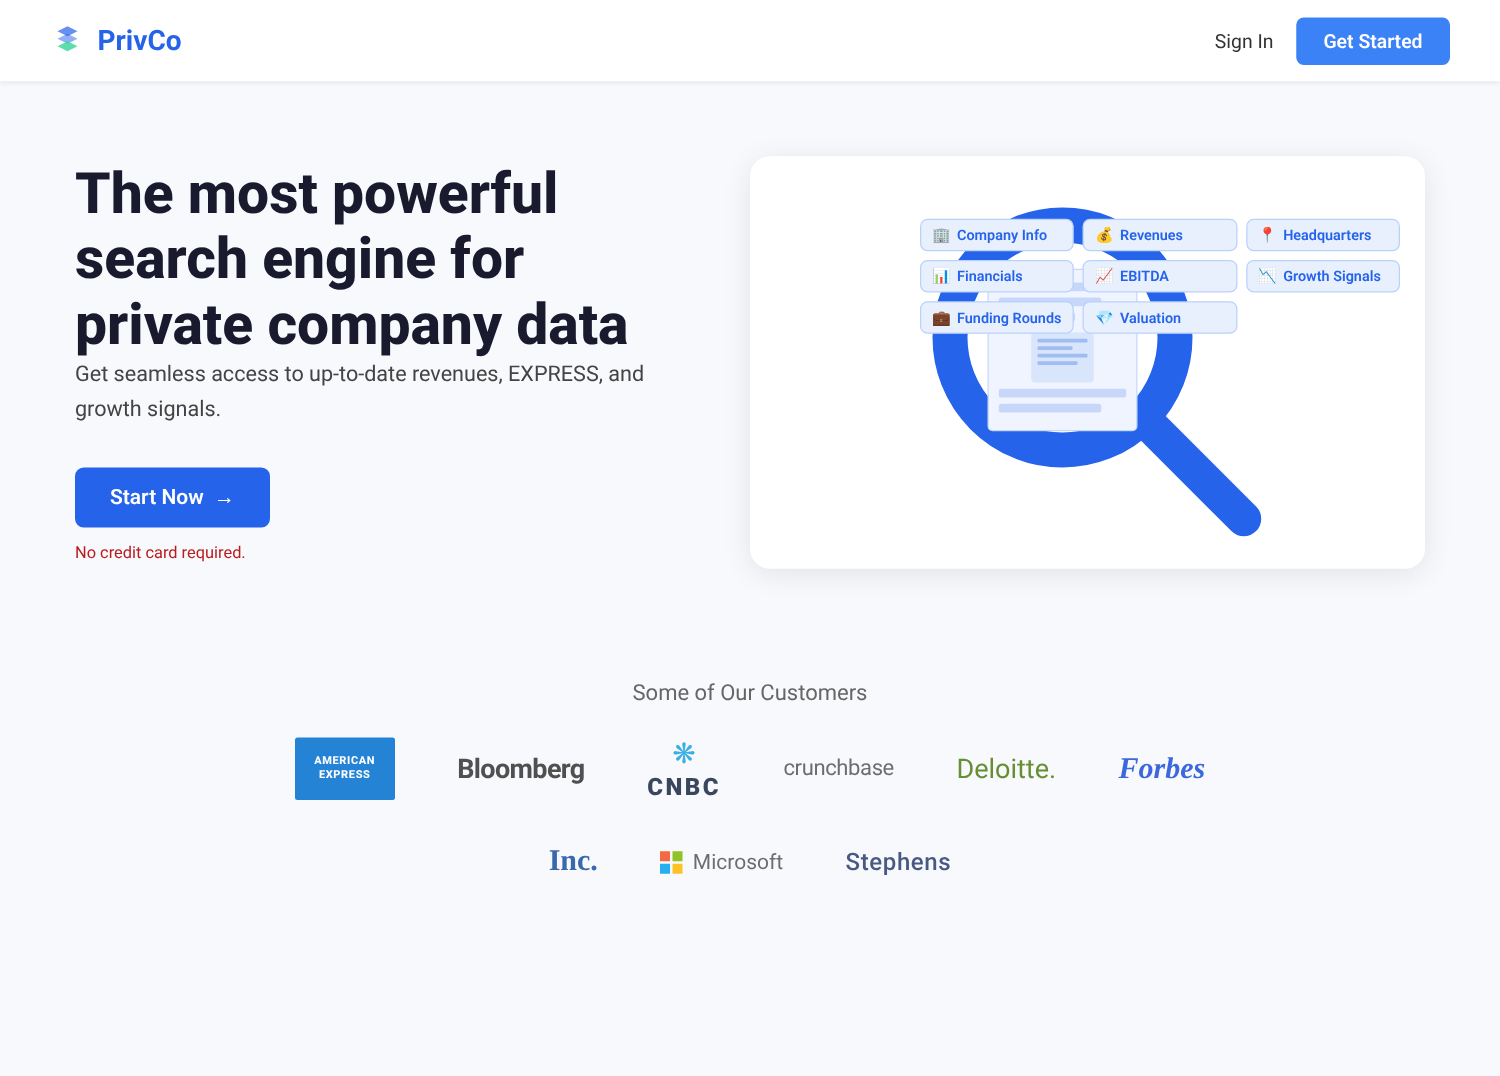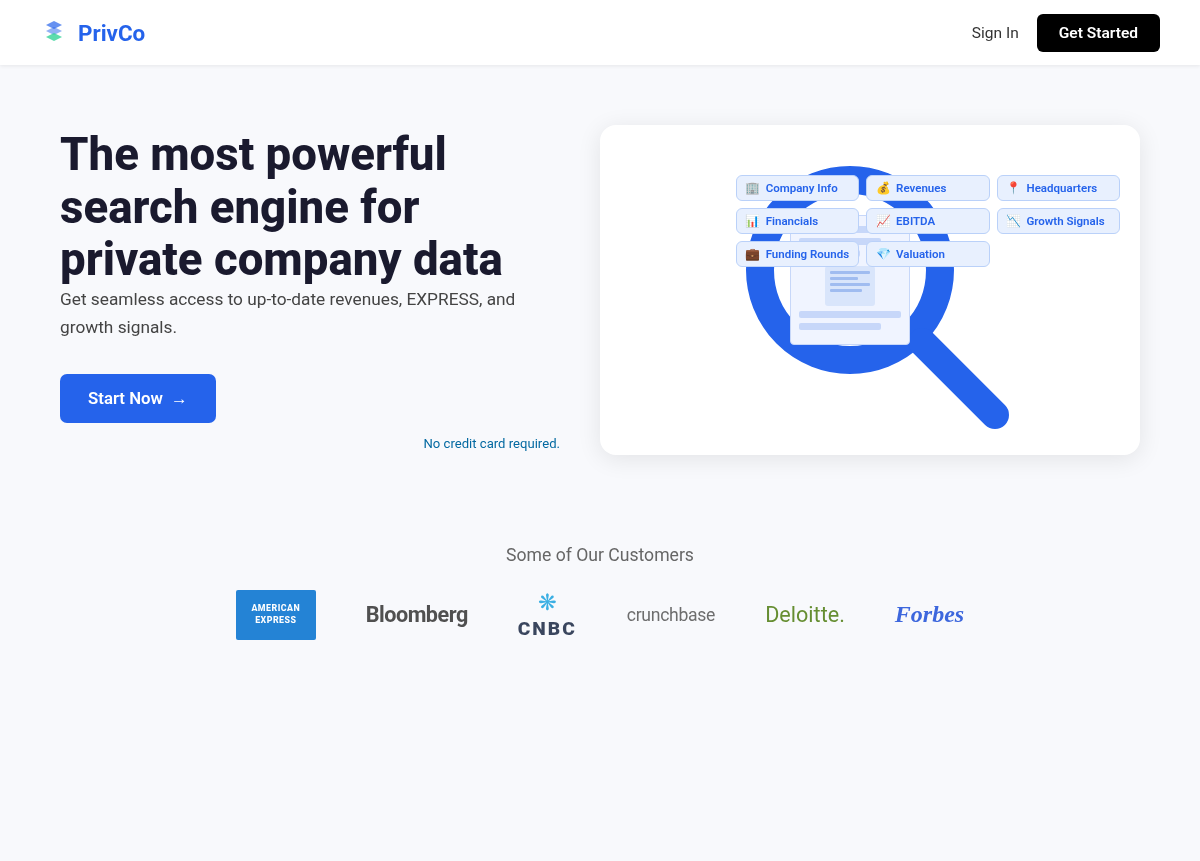--- a/index.html
+++ b/index.html
@@ -21,21 +21,21 @@
       font-size: 0.97rem; color: #333; text-decoration: none;
       display: flex; align-items: center; gap: 4px; cursor: pointer;
       background: none; border: none; font-family: inherit;
     }
     .nav-actions { display: flex; align-items: center; gap: 18px; }
     .signin-btn {
       font-size: 0.97rem; color: #333; background: none; border: none;
       cursor: pointer; font-family: inherit;
     }
     .get-started-btn {
-      background: #000000; color: #fff; border: none;
+      background: #3b82f6; color: #fff; border: none;
       padding: 10px 22px; border-radius: 6px; font-size: 0.97rem;
       font-weight: 600; cursor: pointer; font-family: inherit;
     }
 
     
     .hero {
       max-width: 1160px; margin: 0 auto;
       display: flex; align-items: center; justify-content: space-between;
       padding: 60px 40px 40px;
       gap: 40px;
@@ -47,21 +47,21 @@
     }
     .hero-subtitle {
       font-size: 1.08rem; color: #444; line-height: 1.6; margin-bottom: 32px;
     }
     .start-btn {
       display: inline-flex; align-items: center; gap: 8px;
       background: #2563eb; color: #fff; border: none;
       padding: 14px 28px; border-radius: 7px; font-size: 1.05rem;
       font-weight: 600; cursor: pointer; font-family: inherit;
     }
-    .no-cc { font-size: 0.82rem; color: #0369a1; margin-top: 13px; text-align: right; }
+    .no-cc { font-size: 0.82rem; color: #b91c1c; margin-top: 13px; }
 
     
     .hero-right {
       flex: 1; max-width: 560px;
       background: #fff; border-radius: 16px;
       box-shadow: 0 4px 24px rgba(0,0,0,0.09);
       padding: 30px 30px 20px;
       position: relative; min-height: 300px;
       display: flex; align-items: center; justify-content: center;
       overflow: hidden;
@@ -264,13 +264,26 @@
     <div class="logo-item logo-bloomberg">Bloomberg</div>
     <div class="logo-item logo-cnbc">
       <span class="cnbc-peacock">❋</span>
       <span class="cnbc-text">CNBC</span>
     </div>
     <div class="logo-item logo-crunchbase">crunchbase</div>
     <div class="logo-item logo-deloitte">Deloitte.</div>
     <div class="logo-item logo-forbes">Forbes</div>
   </div>
 
+  <div class="logos-row">
+    <div class="logo-item logo-inc">Inc.</div>
+    <div class="logo-item logo-microsoft">
+      <div class="ms-grid">
+        <div class="ms-sq" style="background:#f25022;"></div>
+        <div class="ms-sq" style="background:#7fba00;"></div>
+        <div class="ms-sq" style="background:#00a4ef;"></div>
+        <div class="ms-sq" style="background:#ffb900;"></div>
+      </div>
+      <span>Microsoft</span>
+    </div>
+    <div class="logo-item logo-stephens">Stephens</div>
+  </div>
 </section>
 
 </body></html>

